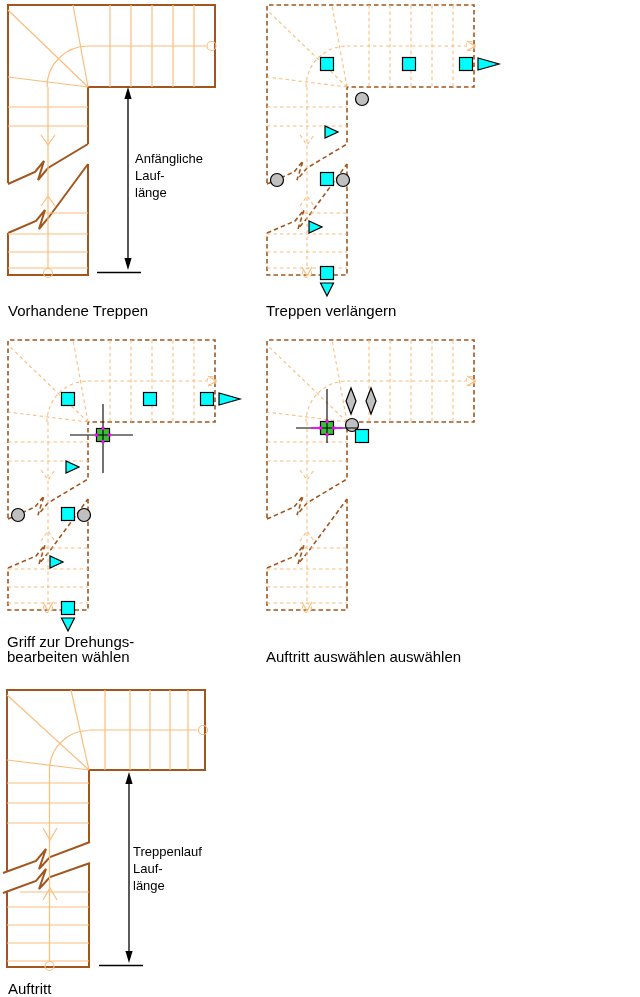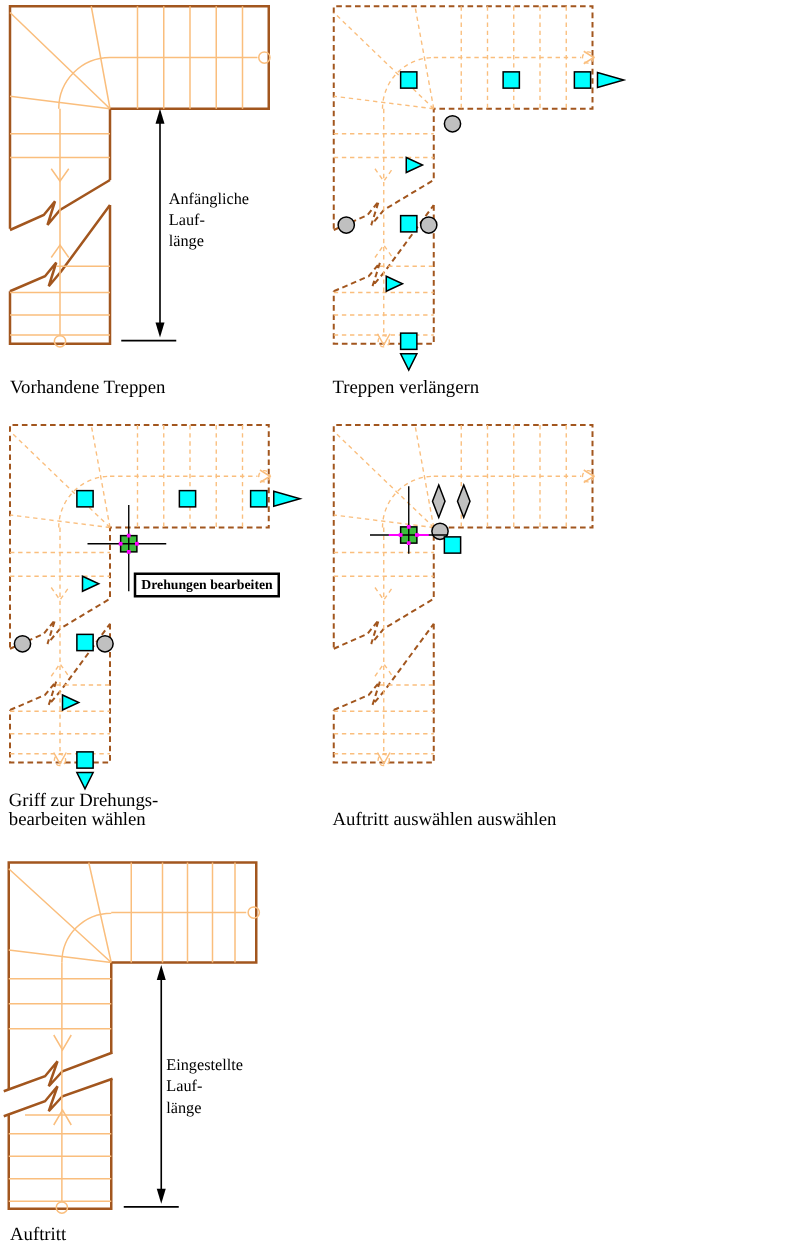--- a/index.html
+++ b/index.html
@@ -1,17 +1,17 @@
 <!DOCTYPE html>
 <html style="--stair-dark: #A2561E; --stair-light: #FABE7D; --grip-cyan: #00FFFF; --grip-gray: #C0C0C0; --grip-green: #3CBE3C; --grip-magenta: #FF00FF; --dimension: #000000; --text: #000000; --tooltip-bg: #FFFFFF; --tooltip-border: #000000; --page-bg: #FFFFFF;"><head>
 <meta charset="utf-8">
 <style>
   html,body{margin:0;padding:0;background:#fff;}
   #canvas{position:relative;width:640px;height:997px;background:var(--page-bg,#ffffff);
-          font-family:Liberation Serif, serif;overflow:hidden;}
+          font-family:Liberation Sans, sans-serif;overflow:hidden;}
   svg{position:absolute;display:block;}
 
   
   .gd{stroke:var(--c-dk,#A2561E);stroke-width:var(--w-dk,2);stroke-dasharray:var(--dd,none);
       fill:none;stroke-linejoin:miter;}
   .gl{stroke:var(--c-lt,#FABE7D);stroke-width:var(--w-lt,1.2);stroke-dasharray:var(--dl,none);fill:none;}
   .glA{stroke:var(--c-lt,#FABE7D);stroke-width:1.2;stroke-dasharray:none;fill:none;}
   svg.solid {--c-dk:var(--stair-dark,#A2561E);--c-lt:var(--stair-light,#FABE7D);
              --dd:none;--dl:none;--w-dk:2;--w-lt:1.2;}
   svg.dashed{--c-dk:var(--stair-dark,#A2561E);--c-lt:var(--stair-light,#FABE7D);
@@ -116,21 +116,20 @@
     </g>
     <g>
       <rect class="ggrn" x="96.5" y="93.5" width="13" height="13"></rect>
       <path class="xh" d="M103,93.5 V106.5 M96.5,100 H109.5"></path>
       <rect class="magd" x="95" y="98.5" width="3" height="3"></rect>
       <rect class="magd" x="108" y="98.5" width="3" height="3"></rect>
       <rect class="magd" x="101.5" y="92" width="3" height="3"></rect>
       <rect class="magd" x="101.5" y="105" width="3" height="3"></rect>
     </g>
   </svg>
-  <div class="tooltip" id="tt-turns" style="left:107px;top:458px">Drehungen bearbeiten</div>
   <div class="cap" style="left:7px;top:634px">Griff zur Drehungs-</div>
   <div class="cap" style="left:7px;top:649px">bearbeiten wählen</div>
 
   <svg class="dashed" style="left:255px;top:335px" width="385" height="340" viewBox="0 0 385 340">
     <use href="#stairGeo" x="4" y="0"></use>
     <path class="glA" d="M212,41 L220,46 L212,51"></path>
     <path class="glA" d="M47,267 L52,276 L57,267"></path>
     <g>
       <polygon class="gdia" points="96,53 101,66 96,79 91,66"></polygon>
       <polygon class="gdia" points="116,53 121,66 116,79 111,66"></polygon>
@@ -168,19 +167,19 @@
       <path class="gl" d="M43,148 L50,160 L57,148 M43,220 L50,208 L57,220"></path>
     </g>
     <g>
       <path class="diml" d="M129,96 V279"></path>
       <polygon class="dimf" points="129,92 125.4,104 132.6,104"></polygon>
       <polygon class="dimf" points="129,283 125.4,271 132.6,271"></polygon>
       <path class="diml" d="M99,285.5 H143"></path>
     </g>
   </svg>
   <div class="dimlabel" style="left:133px;top:843px">
-    <div>Eingestellte</div>
+    <div>Treppenlauf</div>
     <div>Lauf-</div>
     <div>länge</div>
   </div>
   <div class="cap" style="left:8px;top:981px">Auftritt</div>
 
 </div>
 
 </body></html>

